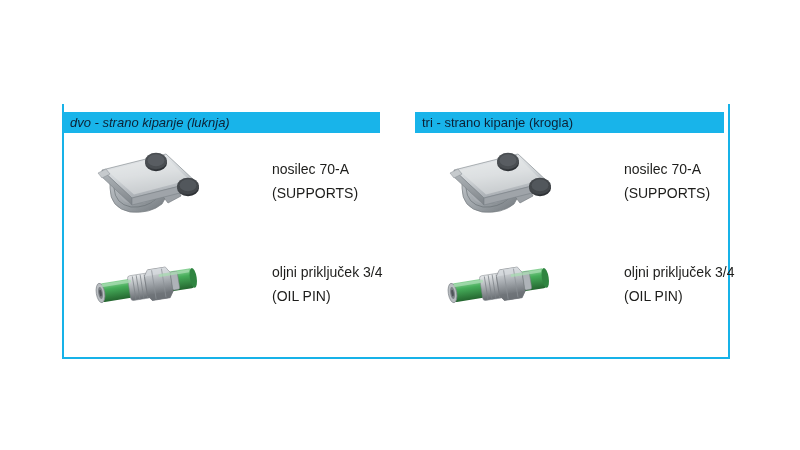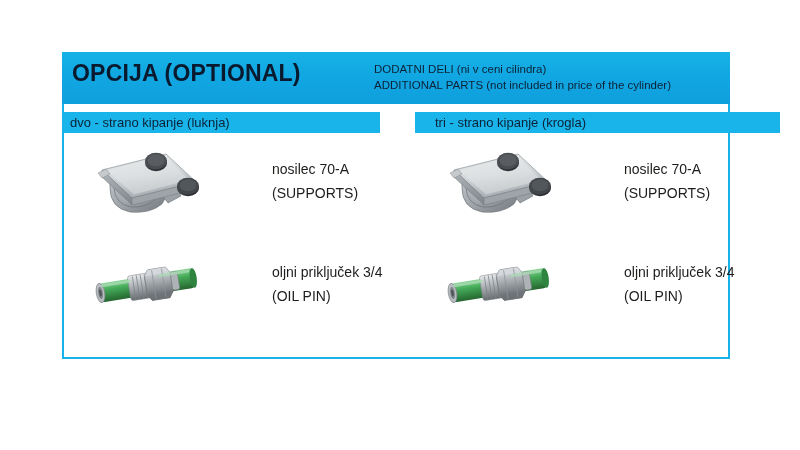--- a/index.html
+++ b/index.html
@@ -86,22 +86,22 @@
   
   .col-bar {
     position: absolute;
     top: 8px;
     height: 21px;
     background: #18b4ea;
     box-sizing: border-box;
     display: flex;
     align-items: center;
   }
-  .col-bar.left  { left: -1px; width: 317px; }
-  .col-bar.right { left: 351px; width: 365px; padding-left: 13px; }
+  .col-bar.left  { left: -1px; width: 317px; font-style: italic; }
+  .col-bar.right { left: 351px; width: 309px; }
   .col-bar-label {
     font-size: 13px;
     color: #0c2136;
     padding-left: 7px;
     white-space: nowrap;
     font-family: "Liberation Sans", sans-serif;
   }
 
   
   .prod-row {
@@ -135,27 +135,20 @@
 
   .thumb svg { display: block; }
 </style>
 </head>
 <body>
 
 <div id="root">
 
   <div class="figure-panel">
 
-    <div class="banner">
-      <div class="banner-title">OPCIJA (OPTIONAL)</div>
-      <div class="banner-note">
-        <span class="line">DODATNI DELI (ni v ceni cilindra)</span>
-        <span class="line">ADDITIONAL PARTS (not included in price of the cylinder)</span>
-      </div>
-    </div>
 
     <div class="body-box">
 
       <div class="col-bar left">
         <span class="col-bar-label">dvo - strano kipanje (luknja)</span>
       </div>
       <div class="col-bar right">
         <span class="col-bar-label">tri - strano kipanje (krogla)</span>
       </div>
 

